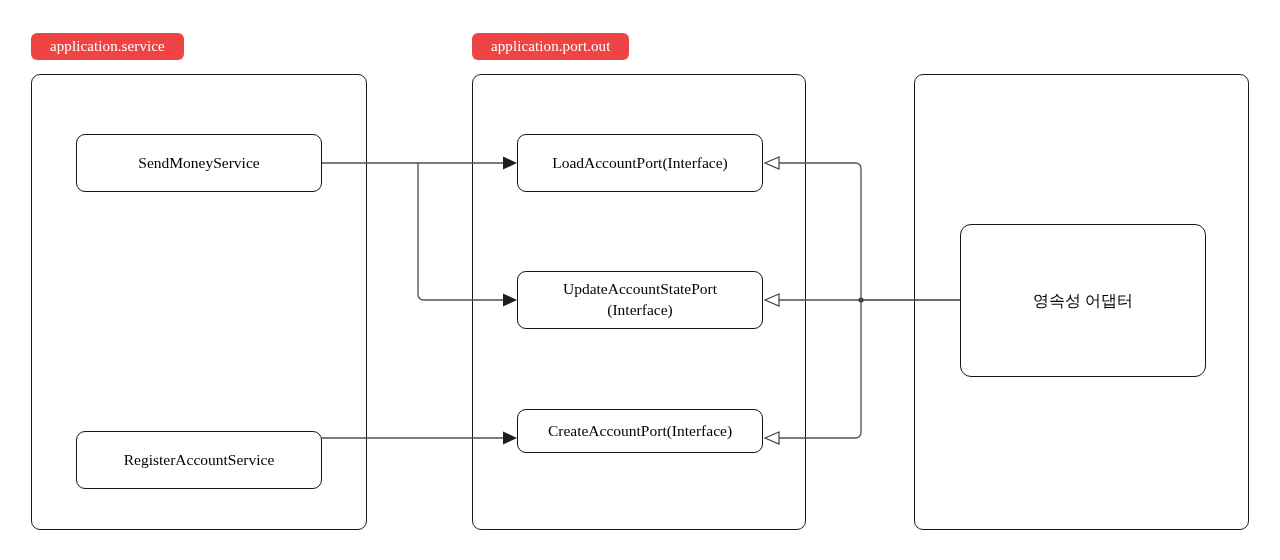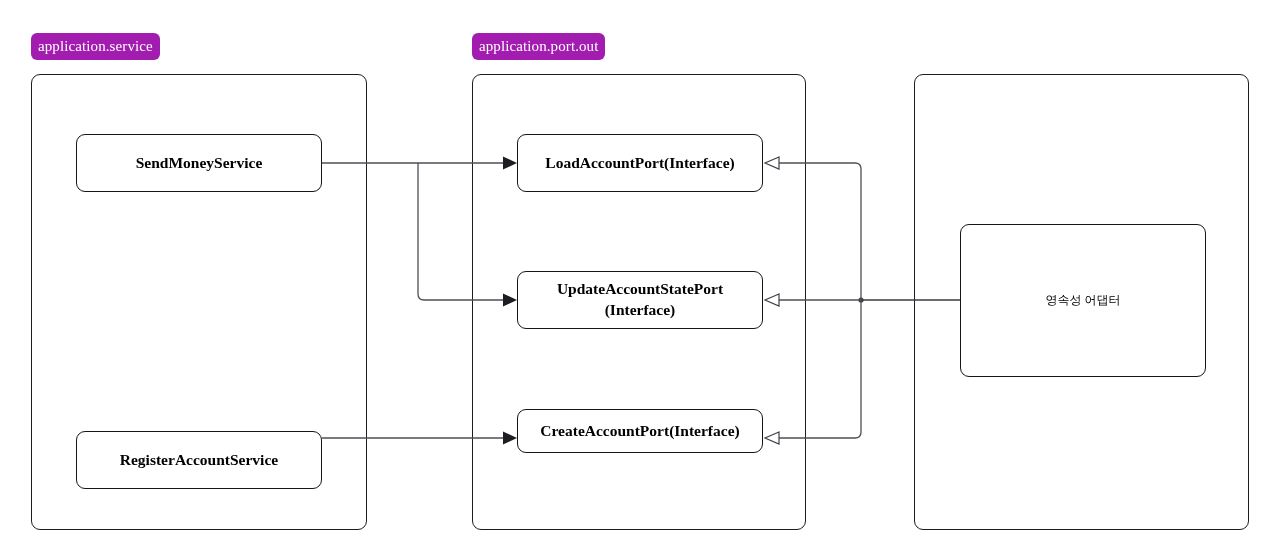--- a/index.html
+++ b/index.html
@@ -24,51 +24,52 @@
     border-radius: 9px;
     background: #ffffff;
   }
 
   
   .pkg-tag {
     position: absolute;
     box-sizing: border-box;
     height: 27px;
     line-height: 27px;
-    padding: 0 7px;
-    background: #a21caf;
+    padding: 0 19px;
+    background: #ef4444;
     color: #ffffff;
     border-radius: 6px;
     font-family: "Liberation Serif", "DejaVu Serif", serif;
     font-size: 15px;
     white-space: nowrap;
     letter-spacing: 0.1px;
   }
 
   
   .node {
     position: absolute;
     box-sizing: border-box;
     border: 1.6px solid #15151b;
     border-radius: 9px;
     background: #ffffff;
     display: flex;
     align-items: center;
     justify-content: center;
     text-align: center;
     font-family: "Liberation Serif", "DejaVu Serif", serif;
-    font-weight: bold;
+    font-weight: normal;
     font-size: 15.5px;
     color: #000000;
     line-height: 1.35;
     padding: 2px 6px;
   }
   .node.plain {
     font-weight: normal;
-    font-size: 12px;
+    font-size: 16px;
+    border-radius: 11px;
   }
   .node .label-line { display: block; }
 
   
   #wires {
     position: absolute;
     left: 0; top: 0;
     width: 1280px;
     height: 560px;
     pointer-events: none;

